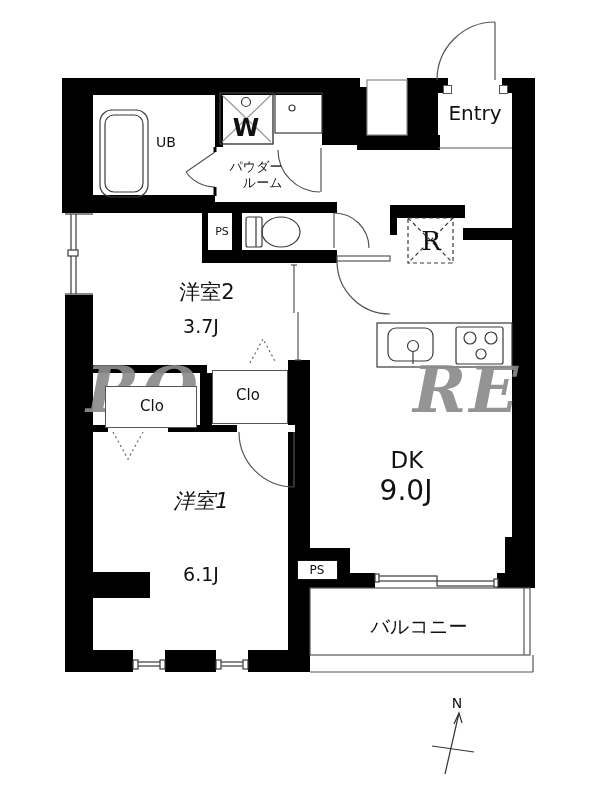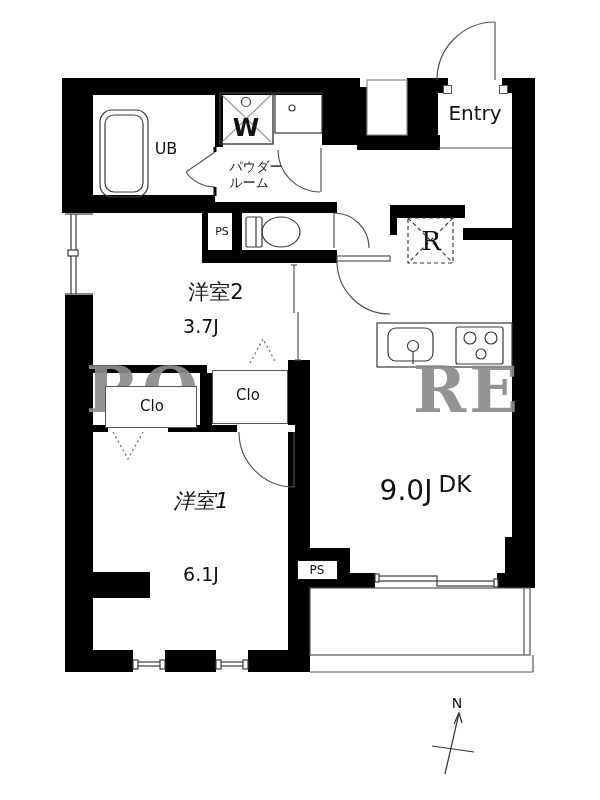--- a/index.html
+++ b/index.html
@@ -2,24 +2,24 @@
 <html><head>
 <meta charset="utf-8">
 <style>
   html,body{margin:0;padding:0;background:#fff;}
   #plan{position:relative;width:600px;height:800px;background:#fff;overflow:hidden;
         font-family:"DejaVu Sans",sans-serif;}
   .w{position:absolute;background:#000;z-index:1;}
   .gap{position:absolute;background:#fff;z-index:2;}
   svg.overlay{position:absolute;left:0;top:0;z-index:3;pointer-events:none;}
   .wm{position:absolute;z-index:4;color:#8c8c8c;font-family:"DejaVu Serif",serif;
-      font-weight:bold;font-size:64px;line-height:1;letter-spacing:3px;opacity:.92;}
+      font-weight:bold;font-size:64px;line-height:1;letter-spacing:3px;opacity:.92;font-style:italic;}
   .box{position:absolute;background:#fff;z-index:5;}
   .lbl{position:absolute;z-index:6;transform:translate(-50%,-50%);color:#111;
-       white-space:nowrap;text-align:left;}
+       white-space:nowrap;text-align:right;}
 </style>
 </head>
 <body>
 
 <div id="plan">
 
   <div class="w" style="left:62px;top:78px;width:298px;height:17px"></div>
   <div class="w" style="left:62px;top:78px;width:31px;height:135px"></div>
   <div class="w" style="left:65px;top:295px;width:28px;height:360px"></div>
   <div class="w" style="left:65px;top:650px;width:245px;height:22px"></div>
@@ -199,30 +199,31 @@
     <text x="457" y="708" text-anchor="middle" fill="#111" stroke="none" font-family="DejaVu Sans, sans-serif" font-size="14">N</text>
   </svg>
 
   <div class="wm" style="left:86px;top:358px;">RO</div>
   <div class="wm" style="left:413px;top:358px;">RE</div>
 
   <div class="box" style="left:105px;top:386px;width:92px;height:42px;border:1px solid #555;box-sizing:border-box"></div>
   <div class="box" style="left:212px;top:370px;width:76px;height:54px;border:1px solid #555;box-sizing:border-box"></div>
   <div class="box" style="left:297px;top:560px;width:41px;height:20px;border:1px solid #111;box-sizing:border-box"></div>
 
-  <div class="lbl" style="left:166px;top:148px;font-size:16px;">UB</div>
+  <div class="lbl" style="left:166px;top:142px;font-size:14px;">UB</div>
   <div class="lbl" style="left:256px;top:175px;font-size:13px;line-height:1.25;">
     <div>パウダー</div>
     <div>ルーム</div>
   </div>
   <div class="lbl" style="left:475px;top:113px;font-size:20px;">Entry</div>
-  <div class="lbl" style="left:216px;top:292px;font-size:21px;">洋室2</div>
+  <div class="lbl" style="left:207px;top:292px;font-size:21px;">洋室2</div>
   <div class="lbl" style="left:201px;top:326px;font-size:19px;">3.7J</div>
   <div class="lbl" style="left:201px;top:501px;font-size:21px;font-style:italic;">洋室1</div>
   <div class="lbl" style="left:201px;top:530px;font-size:19px;margin-top:44px;">6.1J</div>
-  <div class="lbl" style="left:407px;top:484px;font-size:23px;margin-left:48px;">DK</div>
+  <div class="lbl" style="left:407px;top:460px;font-size:23px;">DK</div>
   <div class="lbl" style="left:406px;top:490px;font-size:28px;">9.0J</div>
+  <div class="lbl" style="left:419px;top:627px;font-size:19px;">バルコニー</div>
   <div class="lbl" style="left:152px;top:406px;font-size:15px;">Clo</div>
   <div class="lbl" style="left:248px;top:395px;font-size:15px;">Clo</div>
   <div class="lbl" style="left:222px;top:231px;font-size:11px;">PS</div>
   <div class="lbl" style="left:317px;top:570px;font-size:12px;">PS</div>
 
 </div>
 
 </body></html>

